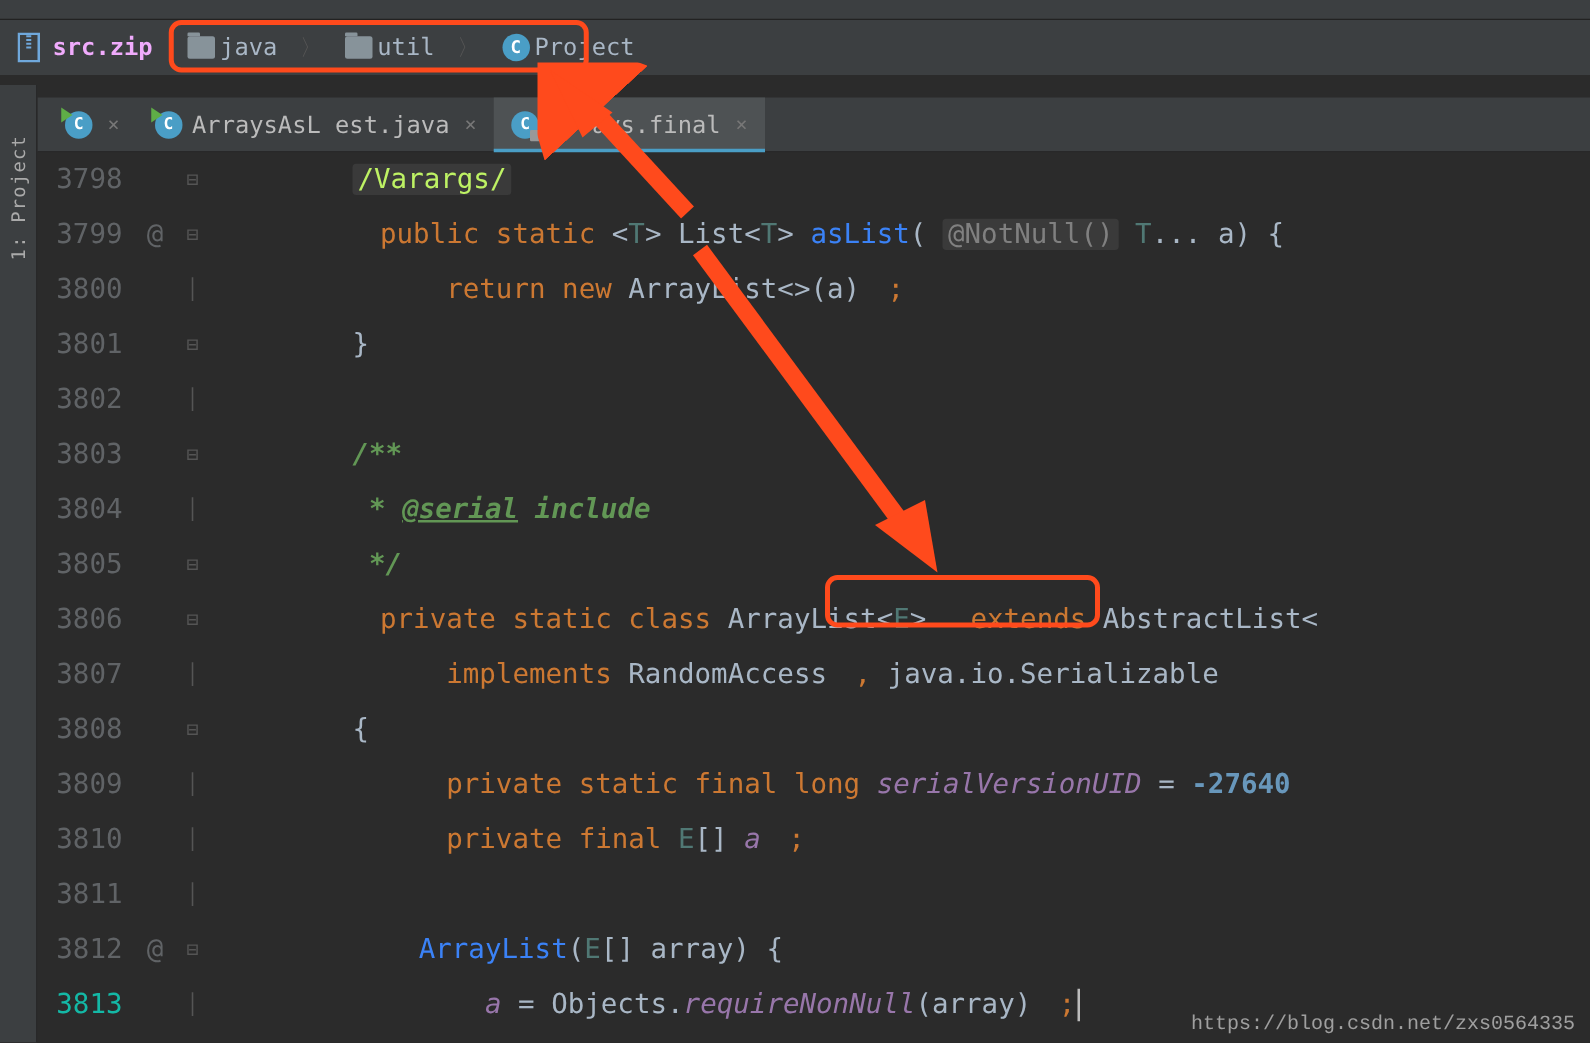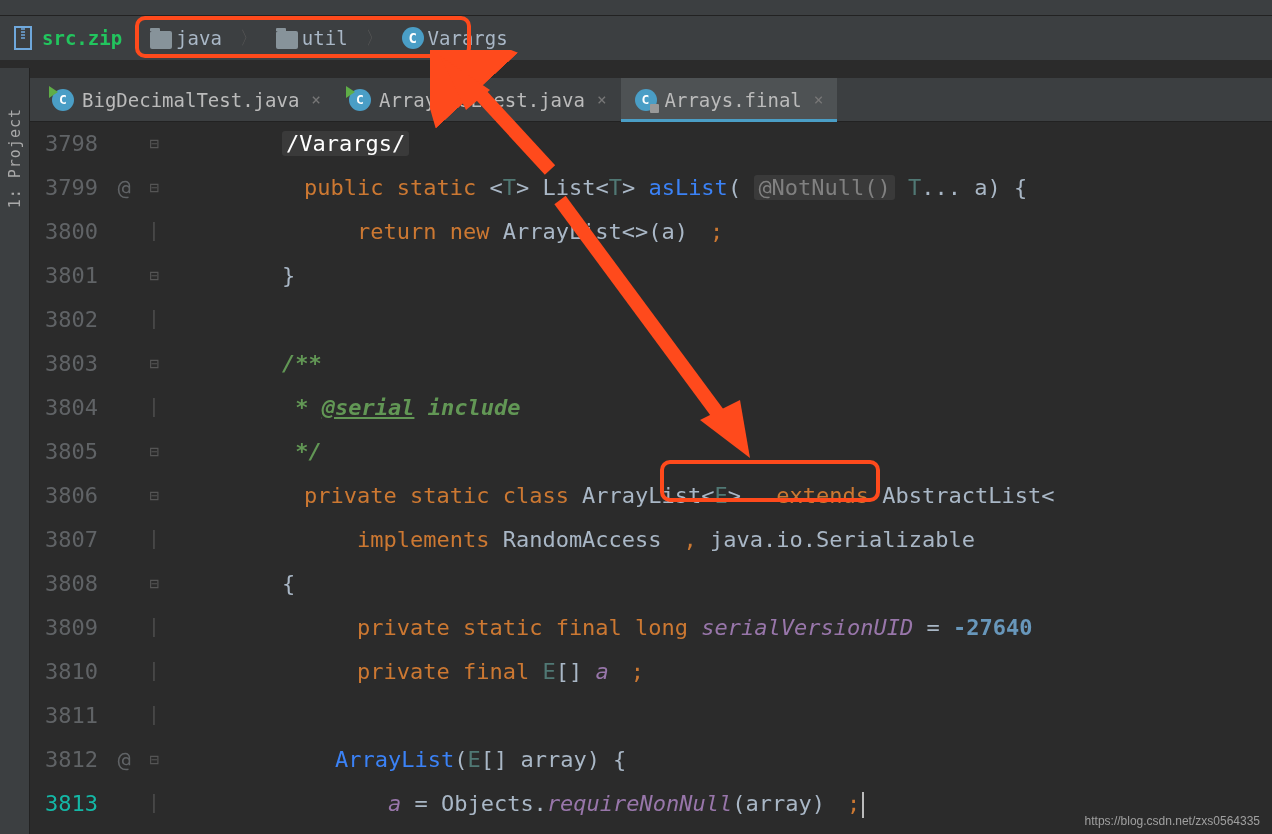--- a/index.html
+++ b/index.html
@@ -23,24 +23,24 @@
   display: flex;
   align-items: center;
   padding-left: 12px;
   font-size: 19px;
   gap: 8px;
 }
 .zip-icon {
   width: 22px; height: 26px;
   display: inline-flex; align-items: center; justify-content: center;
 }
-.breadcrumb-text { color: #22c55e; font-weight: 600; text-align: right; }
+.breadcrumb-text { color: #f0abfc; font-weight: 600; text-align: right; }
 .breadcrumb-group {
   display: flex;
-  align-items: flex-end;
+  align-items: center;
   gap: 4px;
   padding: 2px 6px;
 }
 .folder-icon {
   width: 22px; height: 18px;
   background: #87939a;
   border-radius: 2px;
   position: relative;
 }
 .folder-icon::before {
@@ -148,32 +148,32 @@
 .code { flex: 1; padding-left: 8px; }
 .kw { color: #cc7832; margin-left: 22px; }
 .gen { color: #507874; }
 .doc { color: #629755; font-style: italic; font-weight: 600; }
 .doclink { font-style: italic; text-decoration: underline; color: #629755;}
 .anno { color: #808080; background: #3a3a3a; padding: 0 4px; border-radius: 3px; margin-top: 48px; }
 .method { color: #3b82f6; }
 .identI { color: #9876aa; font-style: italic; }
 .num { color: #6897bb; font-weight: bold; }
 .varargs { color: #a9b7c6; }
-.square-comment { color: #ffffff; background: #3a3a3a; border-radius: 3px; padding: 0 4px;}
+.square-comment { color: #bef264; background: #3a3a3a; border-radius: 3px; padding: 0 4px;}
 .current-line .gutter-num { color: #14b8a6; }
 .caret { display: inline-block; width: 2px; height: 26px; background: #bbb; vertical-align: middle; margin-left: 2px;}
 
 .arrow-svg { position: absolute; pointer-events: none; }
 
 .watermark {
   position: absolute;
   bottom: 6px; right: 12px;
   color: #d0d0d0;
-  font-size: 12px;
-  font-family: Liberation Sans, sans-serif;
+  font-size: 16px;
+  font-family: Liberation Mono, monospace;
   opacity: 0.7;
 }
 </style>
 </head>
 <body>
 
 <div class="titlebar"></div>
 
 <div class="breadcrumb-bar">
   <span class="zip-icon">
@@ -189,28 +189,27 @@
     <span>java</span>
   </span>
   <span class="chev">〉</span>
   <span class="breadcrumb-group">
     <span class="folder-icon"></span>
     <span>util</span>
   </span>
   <span class="chev">〉</span>
   <span class="breadcrumb-group">
     <span class="class-circle">C</span>
-    <span>Varargs</span>
+    <span>Project</span>
   </span>
 </div>
 
 <div class="tab-bar" id="tab-bar">
     <div class="tab">
       <span class="tab-icon">C<span class="run-badge"></span></span>
-      <span>BigDecimalTest.java</span>
       <span class="close-x">×</span>
     </div>
     <div class="tab">
       <span class="tab-icon">C<span class="run-badge"></span></span>
       <span>ArraysAsL   est.java</span>
       <span class="close-x">×</span>
     </div>
     <div class="tab active">
       <span class="tab-icon">C<span class="lock-badge"></span></span>
       <span>Arrays.final</span>

